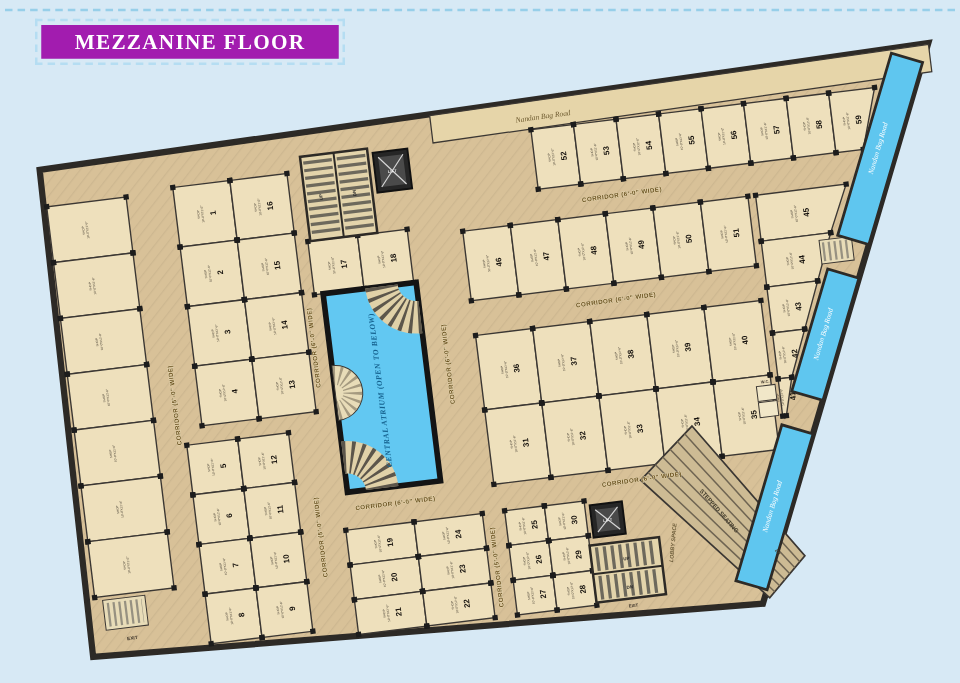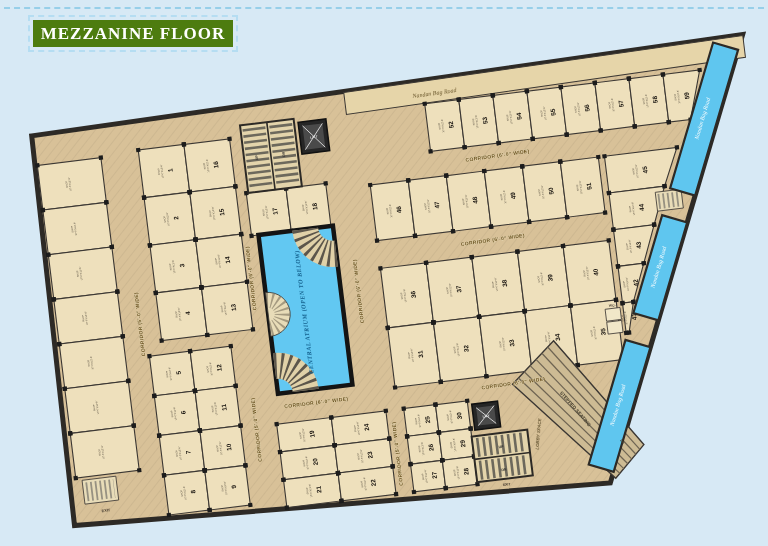--- a/index.html
+++ b/index.html
@@ -6,22 +6,22 @@
   body{
     width:768px;height:546px;position:relative;overflow:hidden;
     background:#d7e9f5;
     font-family:"Liberation Sans", sans-serif;
   }
   #top-dash{
     position:absolute;top:7px;left:4px;right:4px;height:0;
     border-top:2px dashed #97cfe9;
   }
   #banner{
-    position:absolute;left:33px;top:20px;width:200px;height:27px;
-    background:#4d7c0f;
+    position:absolute;left:33px;top:20px;width:238px;height:27px;
+    background:#a21caf;
     outline:2px dashed #b5ddf2;outline-offset:3px;
     display:flex;align-items:center;justify-content:center;
     color:#ffffff;font-family:"Liberation Serif", serif;
     font-weight:700;font-size:17px;letter-spacing:1px;
   }
   svg{position:absolute;left:0;top:0;}
   text{font-family:"Liberation Sans", sans-serif;}
   .shop{fill:#eee0bc;stroke:#3b3733;stroke-width:1.1;}
   .shoptxt{fill:#4a4236;text-anchor:middle;}
   .shopnum{fill:#14100c;font-weight:700;text-anchor:middle;}

